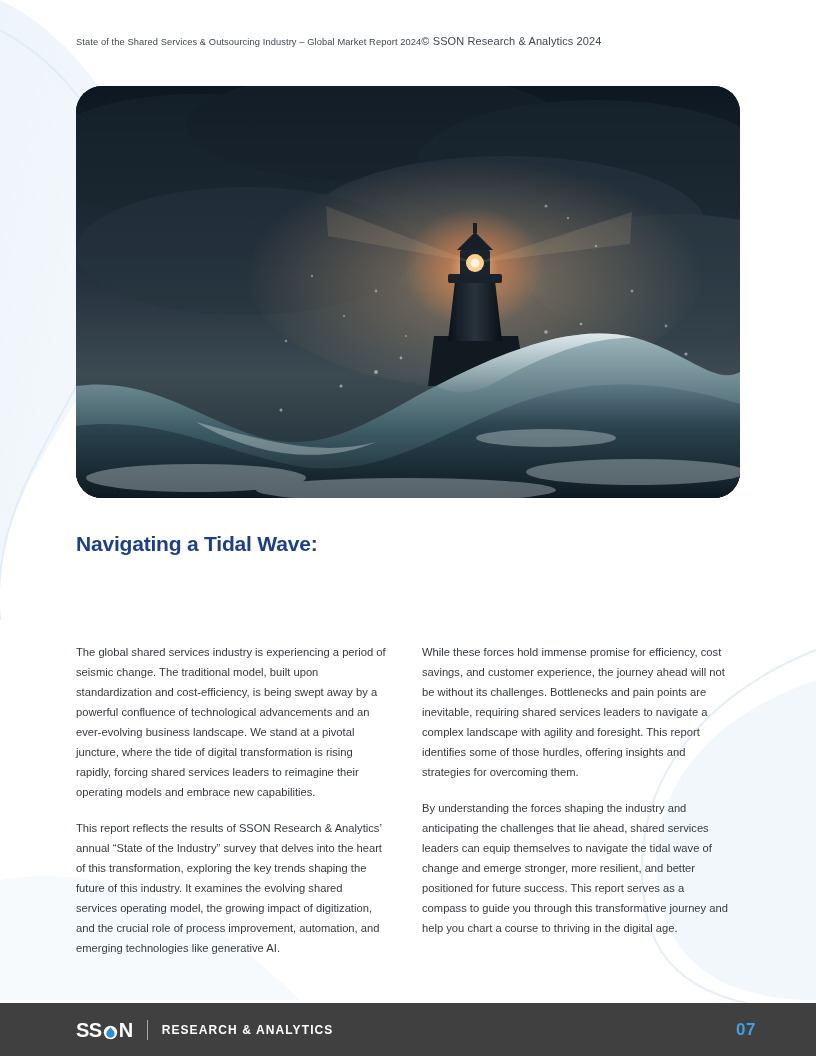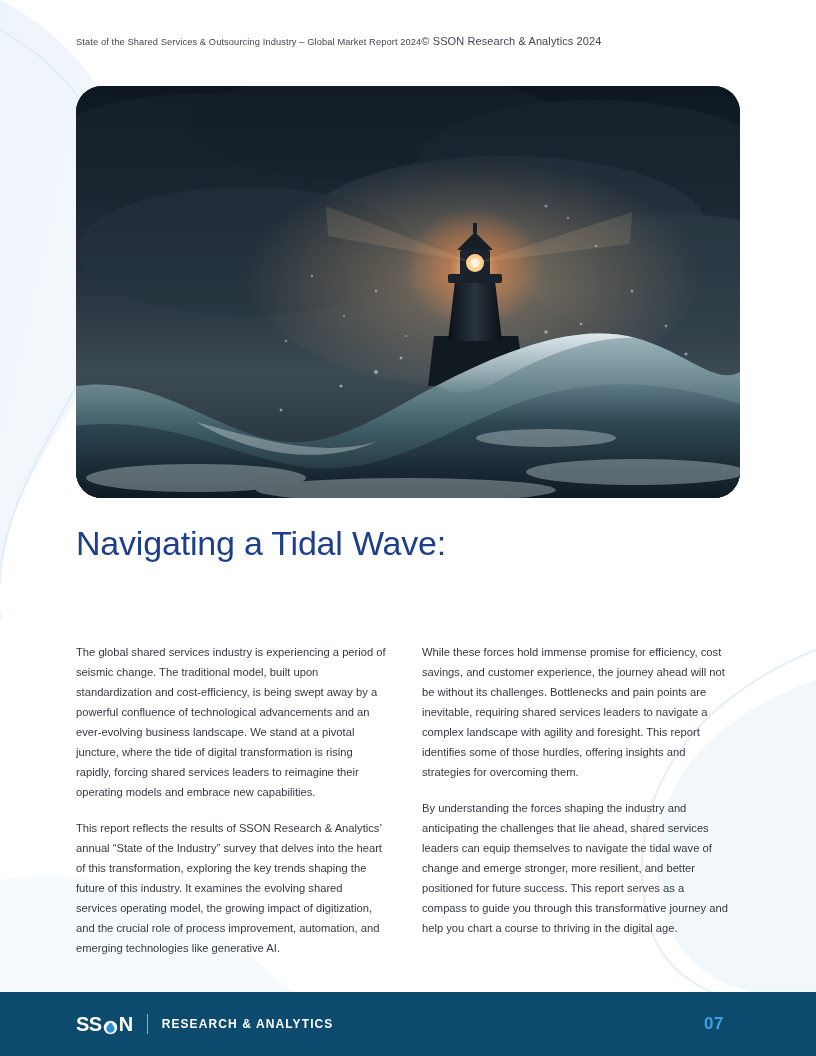--- a/index.html
+++ b/index.html
@@ -60,23 +60,23 @@
   .hero svg { display:block; width:100%; height:100%; }
 
   
   .title-block {
     position: absolute;
     top: 528px;
     left: 76px;
     width: 660px;
   }
   .title-block .line {
-    font-size: 34px;
+    font-size: 21px;
     line-height: 31.5px;
-    font-weight: normal;
+    font-weight: bold;
     color: #1d3f8b;
     letter-spacing: -0.2px;
   }
 
   
   .columns {
     position: absolute;
     top: 642px;
     left: 76px;
     width: 664px;
@@ -91,22 +91,22 @@
     color: #35393f;
   }
   .col p:last-child { margin-bottom: 0; }
 
   
   .footer {
     position: absolute;
     left: 0;
     bottom: 0;
     width: 816px;
-    height: 64px;
-    background: #0c4a6e;
+    height: 53px;
+    background: #404040;
     display: flex;
     align-items: center;
     text-decoration: underline;
   }
   .footer-logo {
     position: absolute;
     left: 76px;
     display: flex;
     align-items: center;
     gap: 10px;
@@ -134,21 +134,21 @@
     margin: 0 4px;
   }
   .footer-sub {
     font-size: 12px;
     color: #ffffff;
     letter-spacing: 1.1px;
     font-weight: bold;
   }
   .page-number {
     position: absolute;
-    right: 92px;
+    right: 60px;
     font-size: 17px;
     font-weight: bold;
     color: #3f9fe0;
     letter-spacing: 0.5px;
   }
 </style>
 </head>
 <body>
 
 <div class="bg-wrap">

